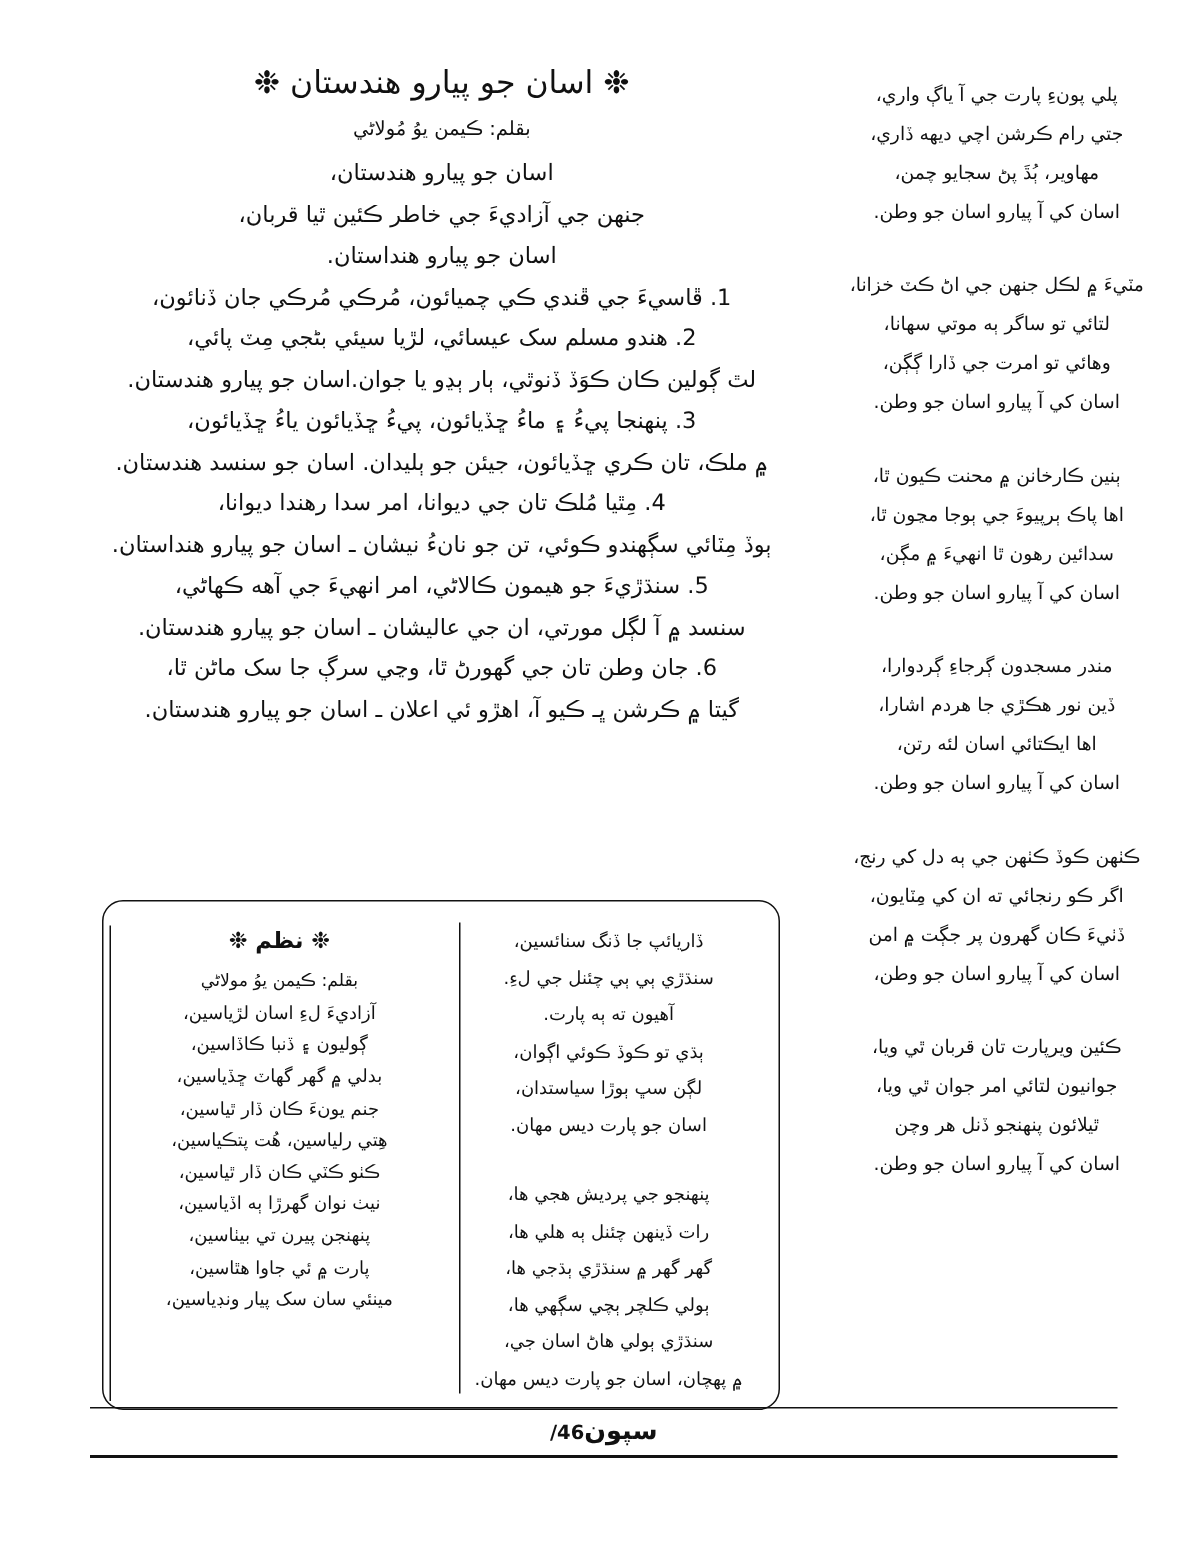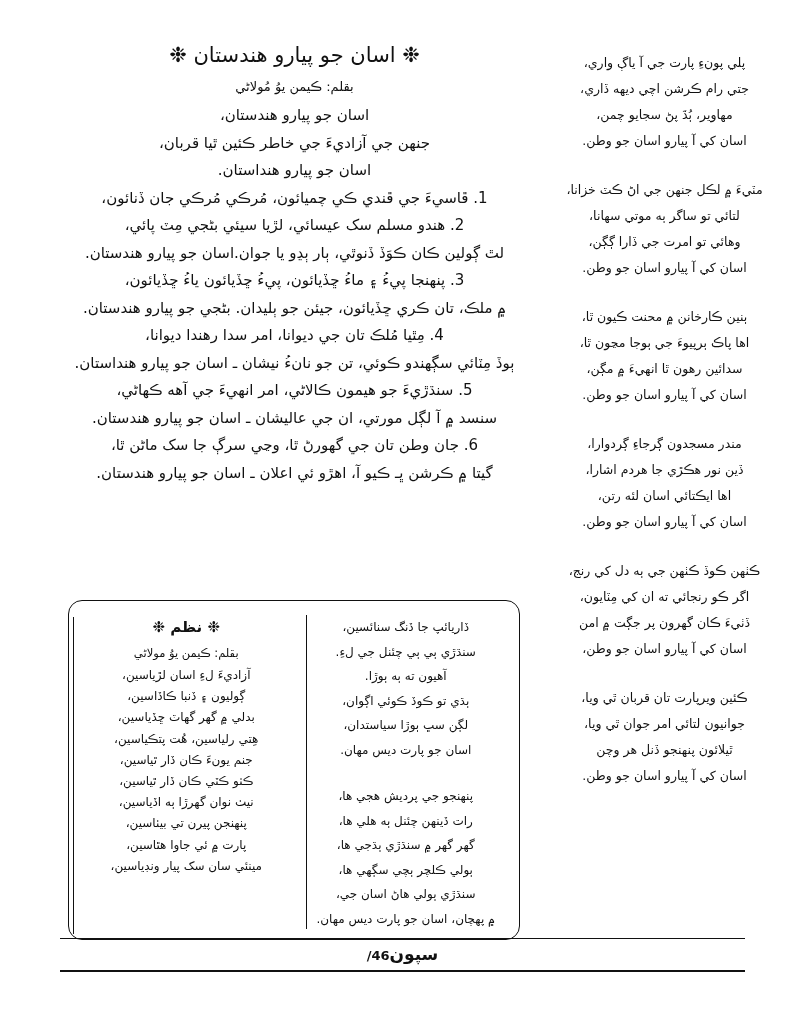--- a/index.html
+++ b/index.html
@@ -235,64 +235,64 @@
       <div class="poem-line">اسان جو پيارو هندستان،</div>
       <div class="poem-line">جنهن جي آزاديءَ جي خاطر ڪئين ٿيا قربان،</div>
       <div class="poem-line">اسان جو پيارو هنداستان.</div>
 
       <div class="poem-line num">1. ڦاسيءَ جي ڦندي ڪي چميائون، مُرڪي مُرڪي جان ڏنائون،</div>
 
       <div class="poem-line num">2. هندو مسلم سک عيسائي، لڙيا سيئي بڻجي مِٽ پائي،</div>
       <div class="poem-line">لٿ ڳولين ڪان ڪوَڏ ڏنوٿي، ٻار ٻڍو يا جوان.اسان جو پيارو هندستان.</div>
 
       <div class="poem-line num">3. پنهنجا پيءُ ۽ ماءُ ڇڏيائون، پيءُ ڇڏيائون ياءُ ڇڏيائون،</div>
-      <div class="poem-line">۾ ملڪ، تان ڪري ڇڏيائون، جيئن جو ٻليدان. بڻجي جو پيارو هندستان.</div>
+      <div class="poem-line">۾ ملڪ، تان ڪري ڇڏيائون، جيئن جو ٻليدان. اسان جو سنسد هندستان.</div>
 
       <div class="poem-line num">4. مِٿيا مُلڪ تان جي ديوانا، امر سدا رهندا ديوانا،</div>
       <div class="poem-line">ٻوڏ مِٽائي سڳهندو ڪوئي، تن جو نانءُ نيشان ـ اسان جو پيارو هنداستان.</div>
 
       <div class="poem-line num">5. سنڌڙيءَ جو هيمون ڪالاڻي، امر انهيءَ جي آهه ڪهاڻي،</div>
       <div class="poem-line">سنسد ۾ آ لڳل مورتي، ان جي عاليشان ـ اسان جو پيارو هندستان.</div>
 
       <div class="poem-line num">6. جان وطن تان جي گهورڻ ٿا، وڃي سرڳ جا سک ماڻن ٿا،</div>
       <div class="poem-line">گيتا ۾ ڪرشن ڀـ ڪيو آ، اهڙو ئي اعلان ـ اسان جو پيارو هندستان.</div>
 
     </div>
 
   </div>
 
   <div class="inset-box">
     <div class="inset-inner">
 
       <div class="inset-col right-poem sep">
         <div class="inset-line">ڏاريائپ جا ڏنگ سنائسين،</div>
         <div class="inset-line">سنڌڙي ٻي ٻي چئنل جي لءِ.</div>
-        <div class="inset-line">آهيون ته ٻه ٻوڙا.</div>
+        <div class="inset-line">آهيون ته ٻه پارت.</div>
         <div class="inset-line">ٻڌي تو ڪوڏ ڪوئي اڳوان،</div>
         <div class="inset-line">لڳن سڀ ٻوڙا سياستدان،</div>
         <div class="inset-line">اسان جو پارت ديس مهان.</div>
 
         <div class="block-gap"></div>
 
         <div class="inset-line">پنهنجو جي پرديش هجي ها،</div>
         <div class="inset-line">رات ڏينهن چئنل ٻه هلي ها،</div>
         <div class="inset-line">گهر گهر ۾ سنڌڙي ٻڌجي ها،</div>
         <div class="inset-line">ٻولي ڪلچر ٻچي سڳهي ها،</div>
         <div class="inset-line">سنڌڙي ٻولي هاڻ اسان جي،</div>
         <div class="inset-line">۾ پهچان، اسان جو پارت ديس مهان.</div>
       </div>
 
       <div class="inset-col">
         <div class="inset-title">❉ نظم ❉</div>
         <div class="inset-byline">بقلم: ڪيمن يوُ مولاڻي</div>
         <div class="inset-line">آزاديءَ لءِ اسان لڙياسين،</div>
         <div class="inset-line">ڳوليون ۽ ڏنبا ڪاڏاسين،</div>
         <div class="inset-line">بدلي ۾ گهر گهاٽ ڇڏياسين،</div>
+        <div class="inset-line">جنم يونءَ ڪان ڏار ٿياسين،</div>
         <div class="inset-line">هِتي رلياسين، هُت پتڪياسين،</div>
-        <div class="inset-line">جنم يونءَ ڪان ڏار ٿياسين،</div>
         <div class="inset-line">ڪٺو ڪٽي ڪان ڏار ٿياسين،</div>
         <div class="inset-line">نيٺ نوان گهرڙا ٻه اڏياسين،</div>
         <div class="inset-line">پنهنجن پيرن تي بيٺاسين،</div>
         <div class="inset-line">پارت ۾ ئي جاوا هٿاسين،</div>
         <div class="inset-line">مينئي سان سک پيار ونڊياسين،</div>
       </div>
 
     </div>
   </div>
 

